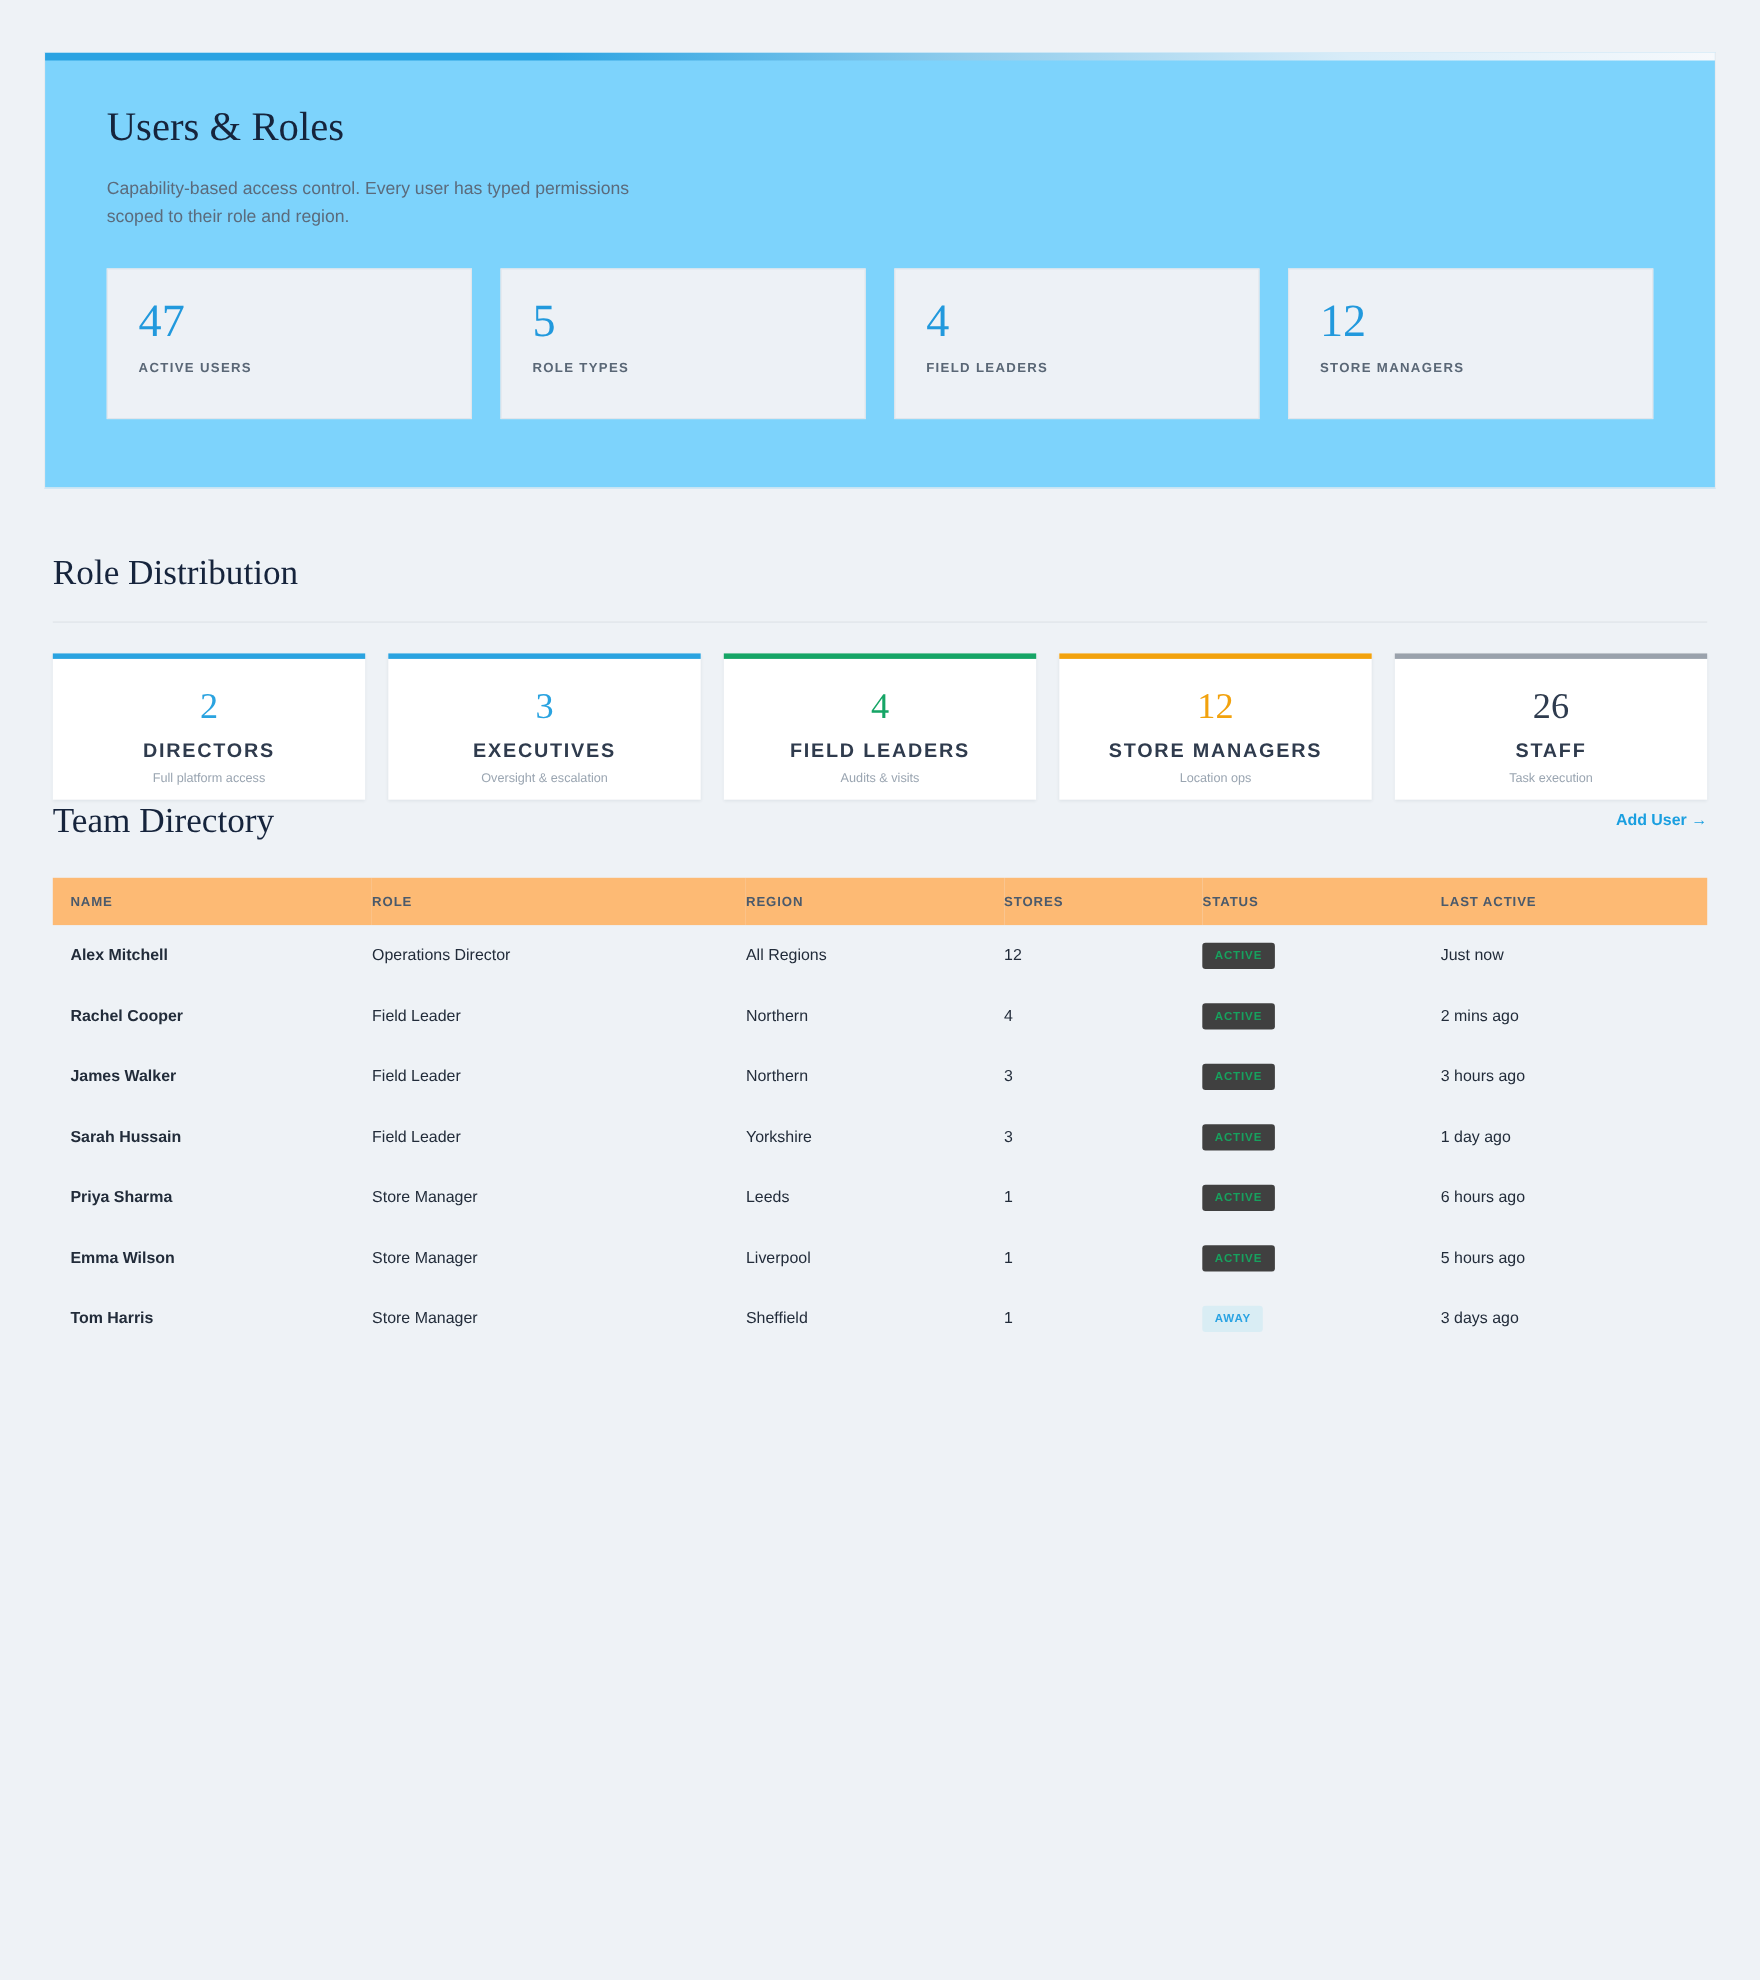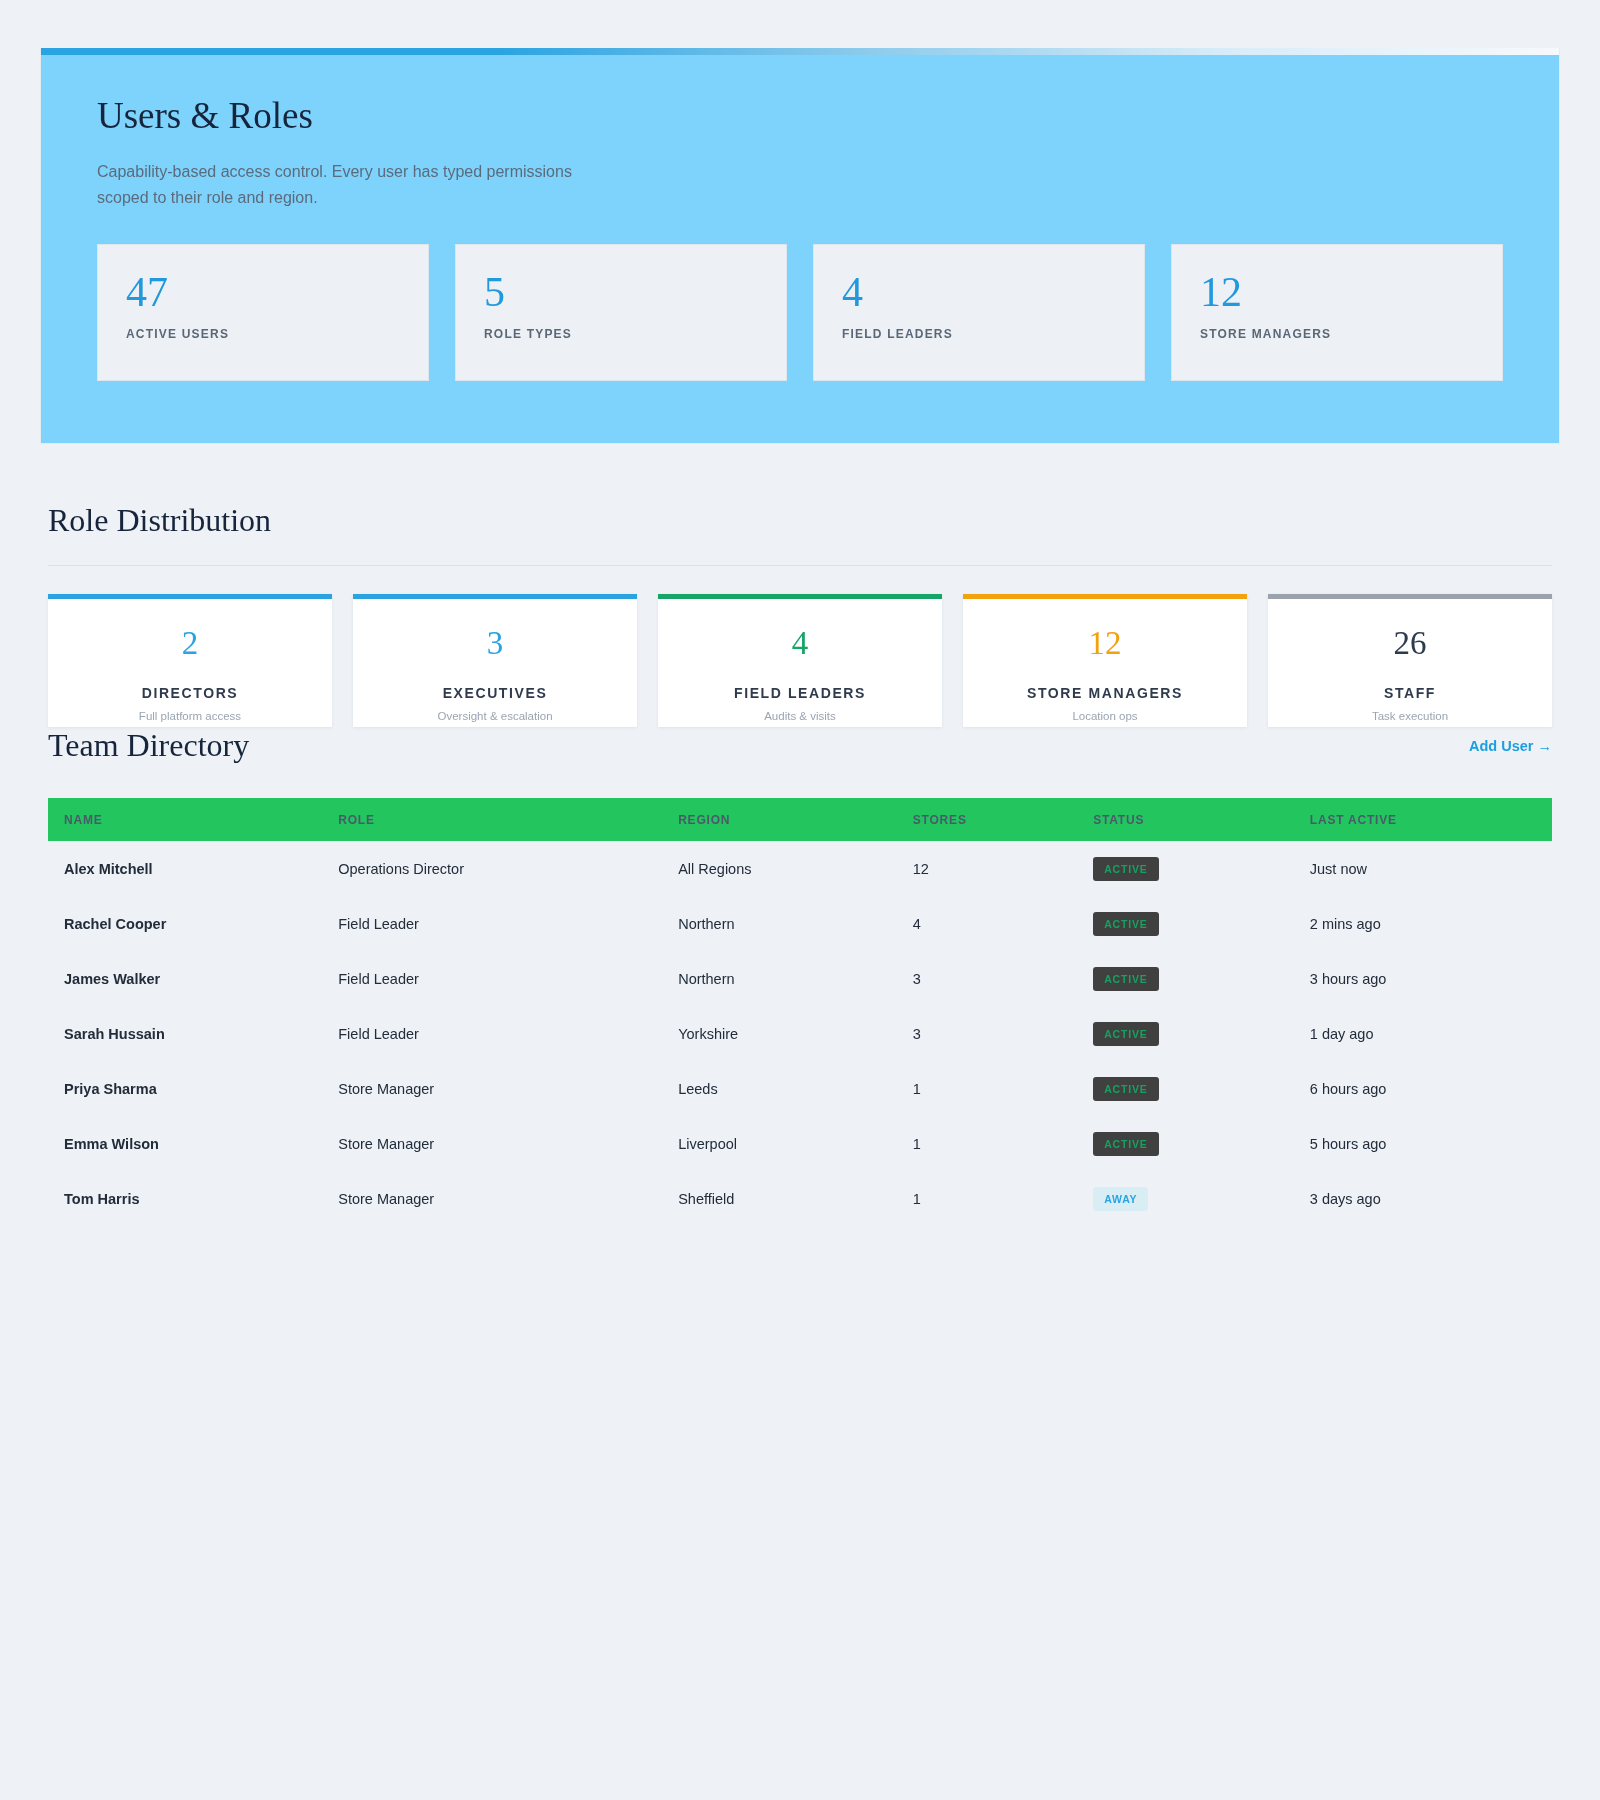--- a/index.html
+++ b/index.html
@@ -86,22 +86,22 @@
     text-align: center;
     padding-top: 26px;
   }
   .role-count {
     font-family: "Liberation Serif", serif;
     font-size: 33px;
     line-height: 1.1;
     color: #2aa3e0;
   }
   .role-label {
-    margin-top: 24px;
-    font-size: 14px;
+    margin-top: 11px;
+    font-size: 18px;
     font-weight: 700;
     letter-spacing: 1.6px;
     color: #2f3b4d;
   }
   .role-desc {
     margin-top: 9px;
     font-size: 11.5px;
     color: #9aa5b1;
   }
 
@@ -116,21 +116,21 @@
     cursor: pointer;
   }
   .team-table { width: 100%; border-collapse: collapse; table-layout: fixed; margin-top: 34px; }
   .team-table col:nth-child(1) { width: 19.3%; }
   .team-table col:nth-child(2) { width: 22.6%; }
   .team-table col:nth-child(3) { width: 15.6%; }
   .team-table col:nth-child(4) { width: 12.0%; }
   .team-table col:nth-child(5) { width: 14.4%; }
   .team-table col:nth-child(6) { width: 16.1%; }
   .team-table th {
-    background: #22c55e;
+    background: #fdba74;
     height: 43px;
     text-align: left;
     font-size: 12px;
     font-weight: 700;
     letter-spacing: 0.8px;
     color: #4b5a6b;
   }
   .team-table th:first-child, .team-table td:first-child { padding-left: 16px; }
   .team-table td {
     height: 55px;

